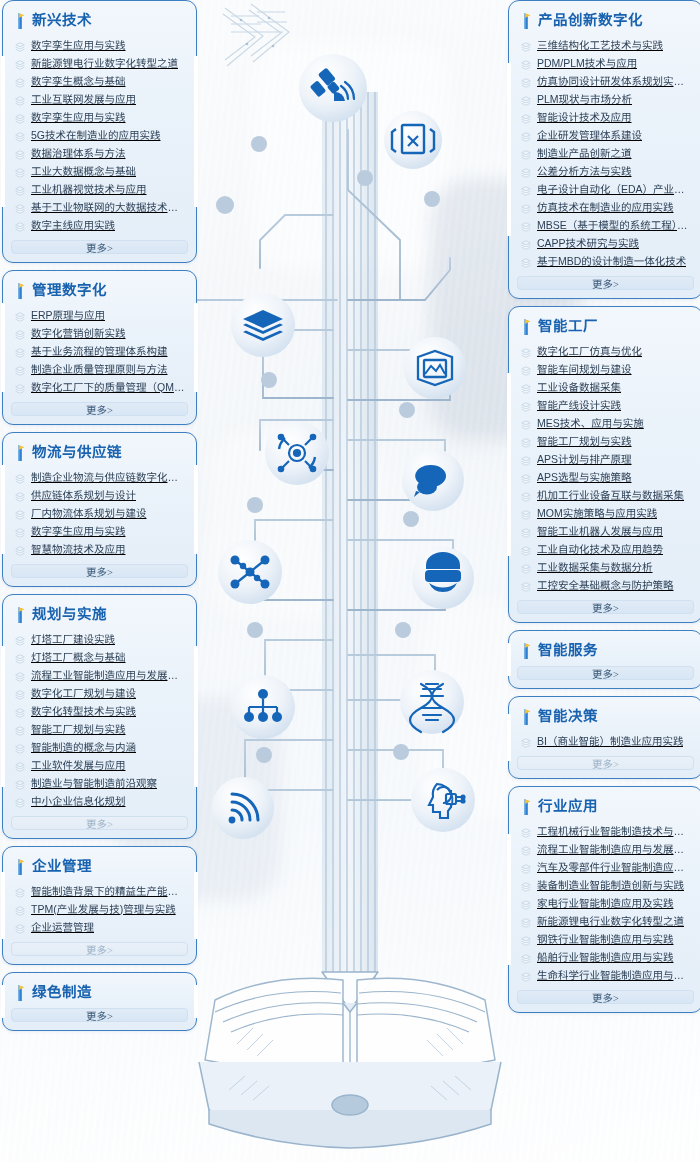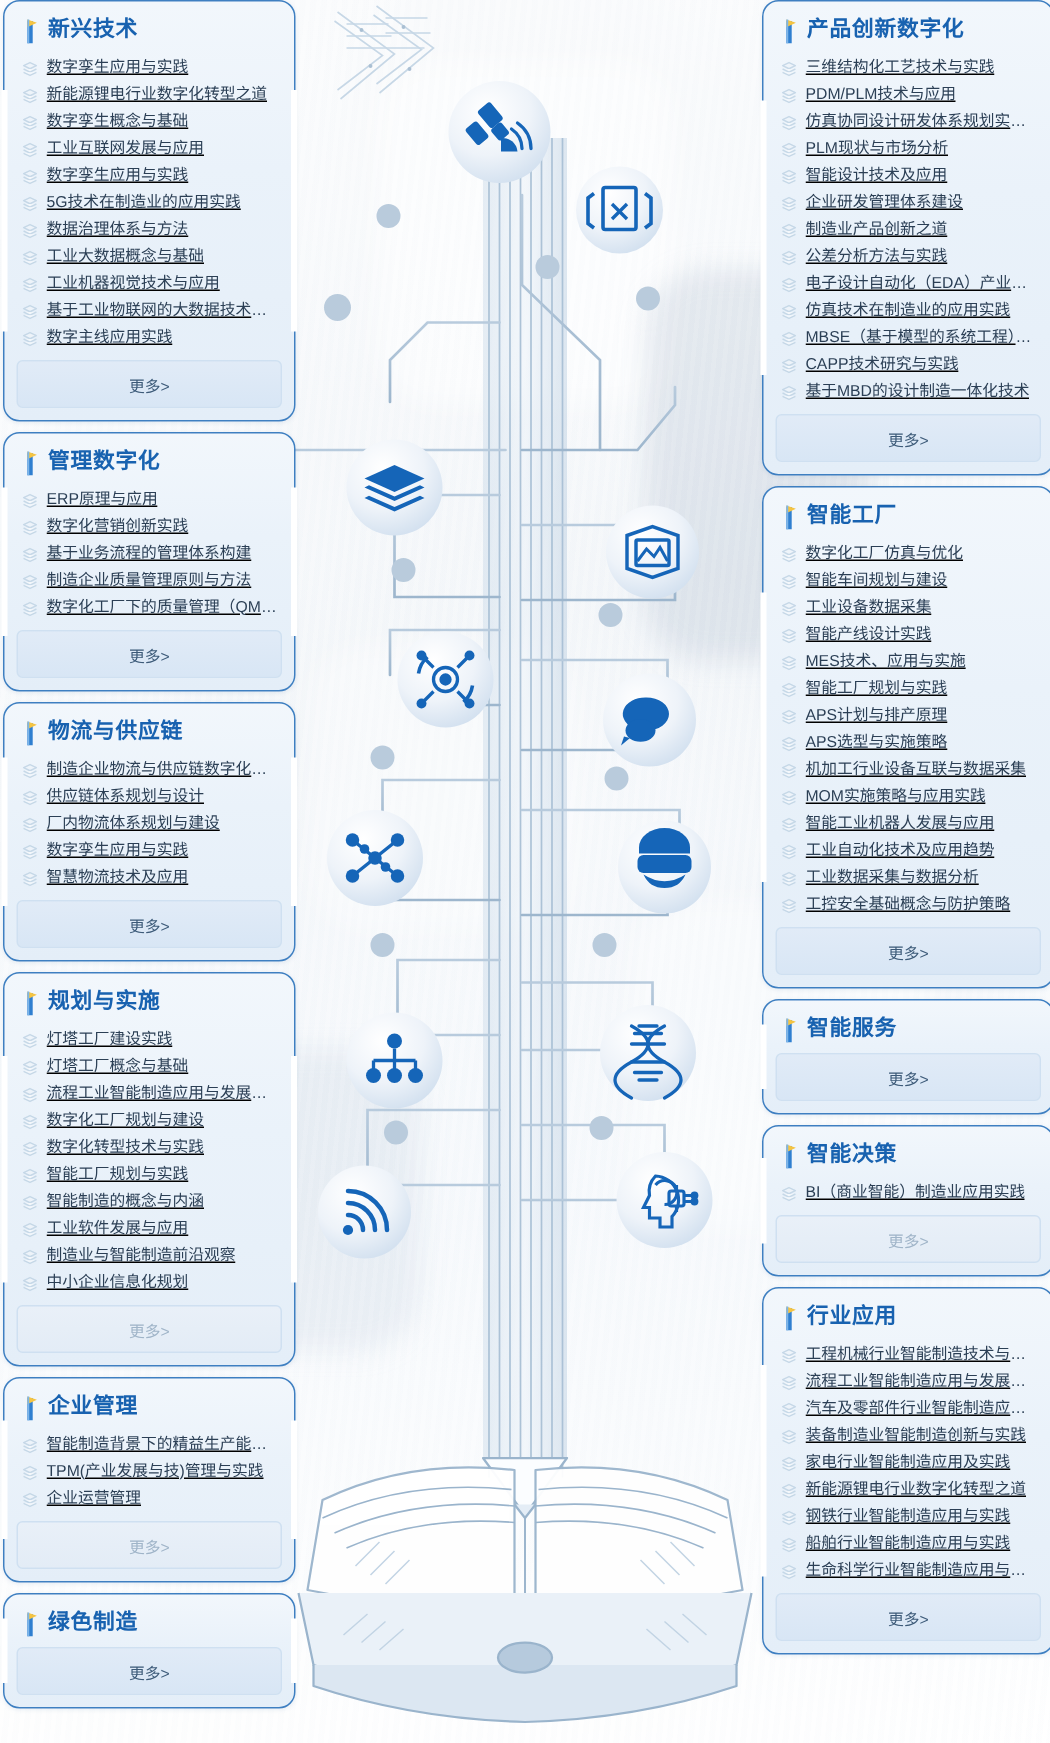--- a/index.html
+++ b/index.html
@@ -100,28 +100,29 @@
     color: #2b3f55;
     line-height: 15px;
     white-space: nowrap;
     overflow: hidden;
     text-overflow: ellipsis;
   }
 
   
   .more-btn {
     margin-top: 6px;
-    height: 32px;
+    height: 14px;
     border-radius: 4px;
     background: linear-gradient(180deg, #e1ebf7 0%, #d8e6f5 100%);
     border: 1px solid #cfe0f1;
     display: flex; align-items: center; justify-content: center;
     font-size: 10.5px;
     color: #3c5a78;
     cursor: pointer;
+    font-family: Liberation Serif, serif;
   }
   .more-btn.faded { color: #9fb4c8; background: linear-gradient(180deg,#e9f0f8 0%, #e3ecf6 100%); }
 </style>
 </head>
 <body>
 
 <div id="bg">
   <div class="blob" style="left:250px;top:40px;width:200px;height:230px;background:rgba(255,255,255,.55);"></div>
   <div class="blob" style="left:430px;top:180px;width:150px;height:260px;background:rgba(150,170,192,.22);"></div>
   <div class="blob" style="left:205px;top:430px;width:180px;height:190px;background:rgba(255,255,255,.40);"></div>

